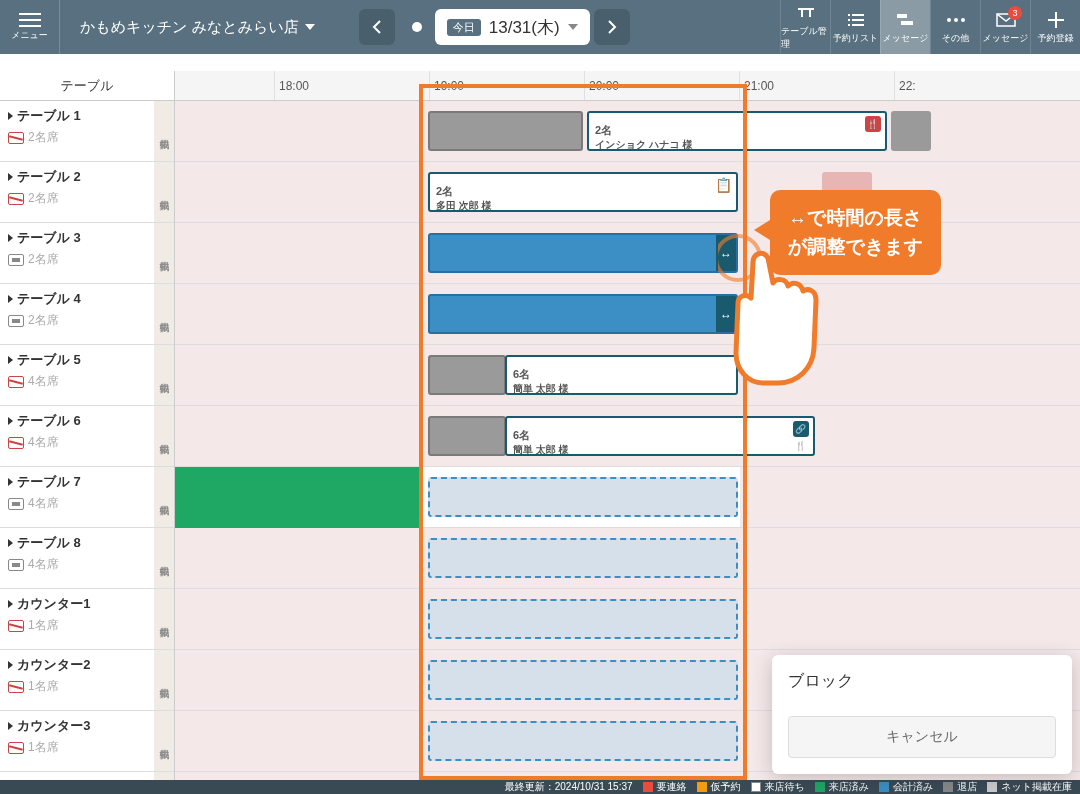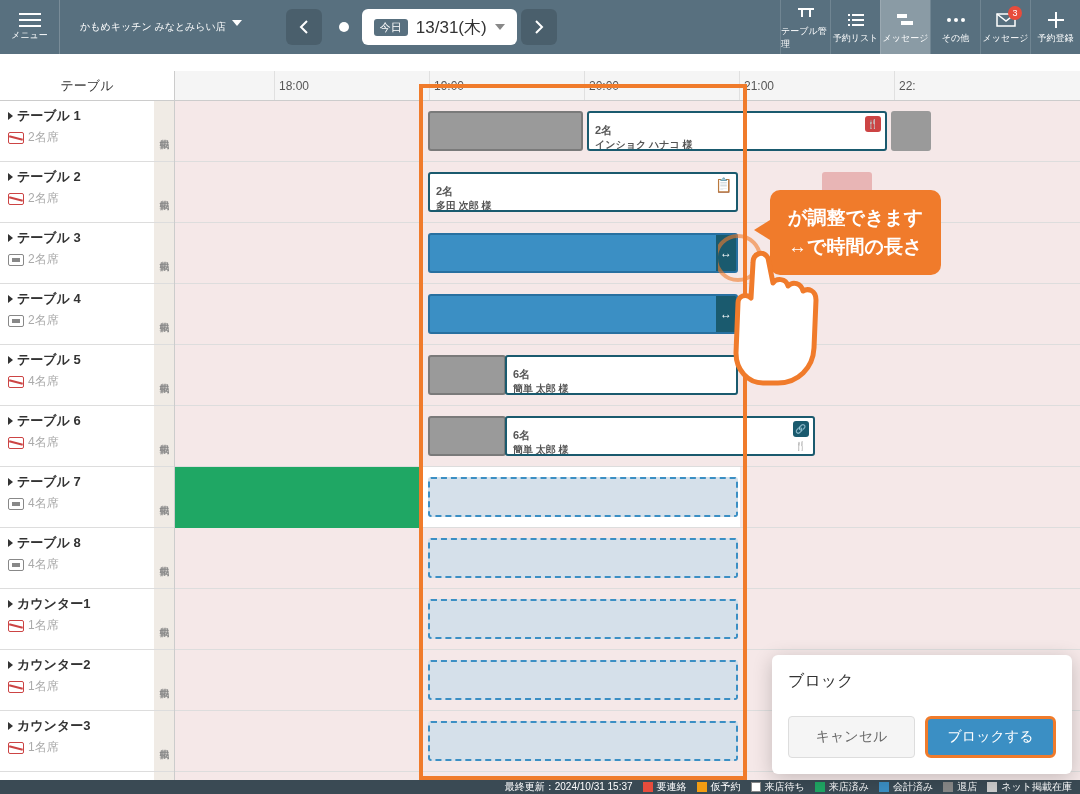--- a/index.html
+++ b/index.html
@@ -4,21 +4,21 @@
 <style>
 * { margin: 0; padding: 0; box-sizing: border-box; font-family: -apple-system, "Hiragino Sans", sans-serif; }
 body { width: 1080px; height: 794px; background: #fff; overflow: hidden; position: relative; }
 
 
 .header { height: 54px; background: #58707f; display: flex; align-items: center; color: #fff; }
 .menu-btn { width: 60px; height: 54px; display: flex; flex-direction: column; align-items: center; justify-content: center; gap: 2px; border-right: 1px solid rgba(255,255,255,0.2); cursor: pointer; }
 .menu-icon { display: flex; flex-direction: column; gap: 4px; }
 .menu-icon span { width: 22px; height: 2px; background: #fff; }
 .menu-label { font-size: 9px; }
-.store-name { flex: 0 0 auto; padding: 0 20px; font-size: 10px; display: flex; gap: 6px; }
+.store-name { flex: 0 0 auto; padding: 0 20px; font-size: 15px; display: flex; align-items: center; gap: 6px; }
 .caret-down { width: 0; height: 0; border-left: 5px solid transparent; border-right: 5px solid transparent; border-top: 6px solid #fff; }
 .date-nav { display: flex; align-items: center; margin-left: 20px; }
 .nav-arrow { width: 36px; height: 36px; background: rgba(0,0,0,0.15); border-radius: 6px; display: flex; align-items: center; justify-content: center; cursor: pointer; margin: 0 4px; }
 .nav-arrow svg { width: 10px; height: 14px; }
 .dot { width: 36px; height: 36px; display: flex; align-items: center; justify-content: center; }
 .dot span { width: 10px; height: 10px; background: #fff; border-radius: 50%; }
 .date-box { background: #fff; color: #333; height: 36px; border-radius: 6px; display: flex; align-items: center; padding: 0 12px; gap: 8px; cursor: pointer; }
 .date-today { background: #58707f; color: #fff; font-size: 11px; padding: 1px 6px; border-radius: 3px; }
 .date-text { font-size: 17px; font-weight: 500; }
 .header-right { margin-left: auto; display: flex; height: 54px; }
@@ -431,36 +431,35 @@
     <div class="grid-row pink">
         <div class="reservation res-dashed" style="left:253px;width:310px"></div>
       </div>
     <div class="grid-row pink" style="height:24px"></div>
   </div>
 </div>
 
 <div class="highlight"></div>
 
 <div class="tooltip">
+  <div>↔で時間の長さ</div>
   <div>が調整できます</div>
-  <div>↔で時間の長さ</div>
 </div>
 
 <div class="finger">
   <svg viewBox="0 0 150 180">
     <ellipse cx="20" cy="30" rx="22" ry="22" fill="none" stroke="#f07b2b" stroke-width="4" opacity="0.6"></ellipse>
     <path d="M35 35 C35 25 45 22 50 30 L55 55 C58 50 68 50 70 58 C75 53 83 55 85 63 C90 60 98 62 98 72 L96 120 C95 140 80 155 60 155 L45 155 C30 155 18 142 18 125 L20 75 C20 68 28 65 33 70 Z" fill="#fff" stroke="#f07b2b" stroke-width="5" stroke-linejoin="round"></path>
   </svg>
 </div>
 
 <div class="dialog">
   <div class="dialog-title">ブロック</div>
   <div class="dialog-buttons">
     <div class="dialog-btn cancel">キャンセル</div>
-    <div class="dialog-btn confirm">ブロックする</div>
   </div>
 </div>
 
 <div class="footer">
   <div class="footer-spacer"></div>
   <span>最終更新：2024/10/31 15:37</span>
   <div class="legend">
       <span class="legend-box" style="background:#e74c3c"></span>
       <span>要連絡</span>
     </div>

